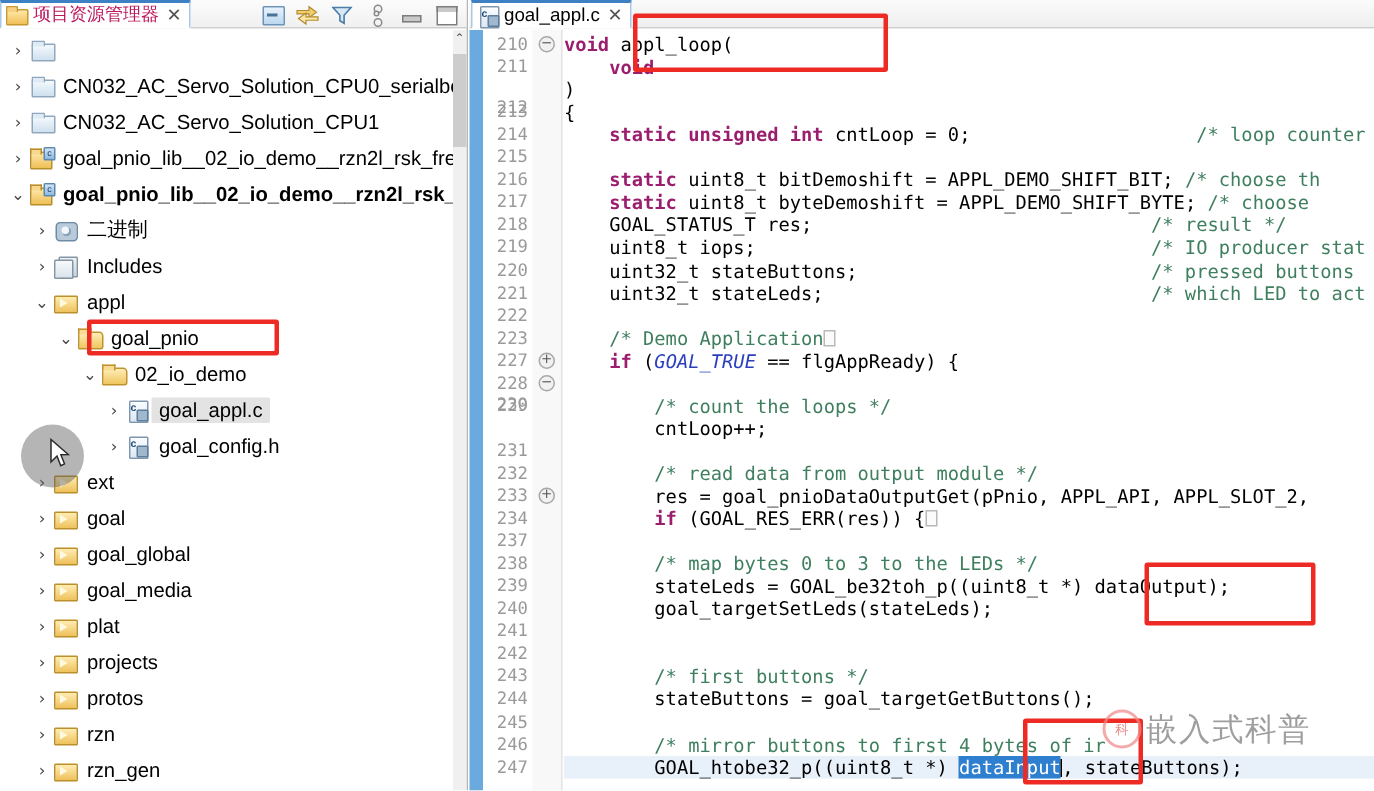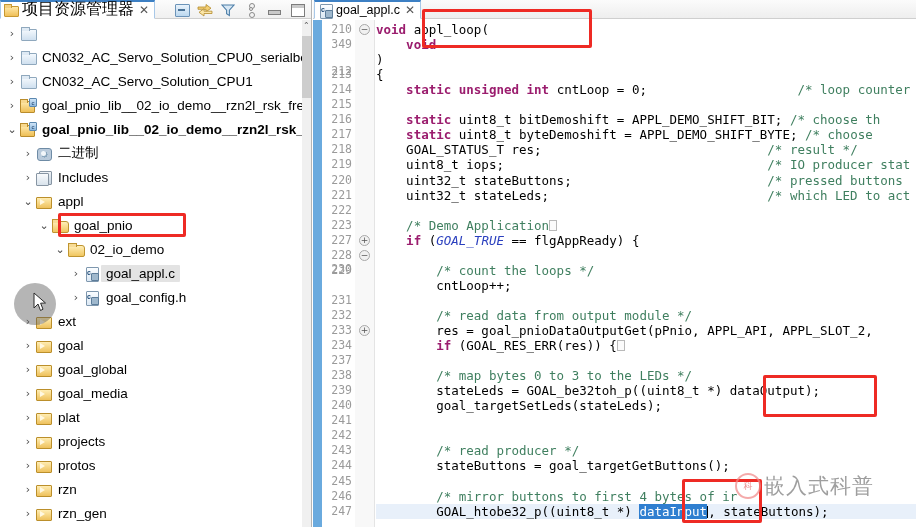--- a/index.html
+++ b/index.html
@@ -48,21 +48,21 @@
     background: linear-gradient(#ffe8a8, #f0c058);
     border: 1px solid #c89830; border-radius: 0 1px 1px 1px;
   }
   .folder-ico::after {
     content: ""; position: absolute; left: 0px; top: 0px;
     width: 6px; height: 3px;
     background: #f5d080; border: 1px solid #c89830;
     border-bottom: none; border-radius: 1px 1px 0 0;
   }
   #panel-title-text {
-    font-size: 16px; color: #000000; white-space: nowrap;
+    font-size: 12px; color: #be185d; white-space: nowrap;
   }
   .tab-close {
     font-size: 12px; color: #555; cursor: pointer;
     padding: 0 1px; line-height: 1;
   }
   #panel-tools {
     margin-left: auto; display: flex; align-items: center;
     gap: 7px; padding-right: 6px;
   }
   .tool-btn { width: 16px; height: 15px; position: relative; cursor: pointer; }
@@ -571,21 +571,21 @@
             <i>c</i>
           </span>
         <span id="editor-tab-label">goal_appl.c</span>
         <span class="tab-close">✕</span>
       </div>
     </div>
 
     <div id="ruler-col"></div>
     <div id="line-col">
         <div class="ln" style="top: 2px;">210</div>
-        <div class="ln" style="top: 17.05px;">349</div>
+        <div class="ln" style="top: 17.05px;">211</div>
         <div class="ln" style="top: 44px;">212</div>
         <div class="ln" style="top: 47.15px;">213</div>
         <div class="ln" style="top: 62.2px;">214</div>
         <div class="ln" style="top: 77.25px;">215</div>
         <div class="ln" style="top: 92.3px;">216</div>
         <div class="ln" style="top: 107.35px;">217</div>
         <div class="ln" style="top: 122.4px;">218</div>
         <div class="ln" style="top: 137.45px;">219</div>
         <div class="ln" style="top: 152.5px;">220</div>
         <div class="ln" style="top: 167.55px;">221</div>
@@ -638,21 +638,21 @@
         <div class="code-line" style="top: 272.9px;"></div>
         <div class="code-line" style="top: 287.95px;"><span class="cmt">        /* read data from output module */</span></div>
         <div class="code-line" style="top: 303px;"><span class="">        res = goal_pnioDataOutputGet(pPnio, APPL_API, APPL_SLOT_2, </span></div>
         <div class="code-line" style="top: 318.05px;"><span class="">        </span><span class="kw">if</span><span class=""> (GOAL_RES_ERR(res)) {</span><span class="brace-ph"></span></div>
         <div class="code-line" style="top: 333.1px;"></div>
         <div class="code-line" style="top: 348.15px;"><span class="cmt">        /* map bytes 0 to 3 to the LEDs */</span></div>
         <div class="code-line" style="top: 363.2px;"><span class="">        stateLeds = GOAL_be32toh_p((uint8_t *) dataOutput);</span></div>
         <div class="code-line" style="top: 378.25px;"><span class="">        goal_targetSetLeds(stateLeds);</span></div>
         <div class="code-line" style="top: 393.3px;"></div>
         <div class="code-line" style="top: 408.35px;"></div>
-        <div class="code-line" style="top: 423.4px;"><span class="cmt">        /* read producer */</span></div>
+        <div class="code-line" style="top: 423.4px;"><span class="cmt">        /* first buttons */</span></div>
         <div class="code-line" style="top: 438.45px;"><span class="">        stateButtons = goal_targetGetButtons();</span></div>
         <div class="code-line" style="top: 453.5px;"></div>
         <div class="code-line" style="top: 468.55px;"><span class="cmt">        /* mirror buttons to first 4 bytes of ir</span></div>
         <div class="code-line cur" style="top: 483.6px;"><span class="">        GOAL_htobe32_p((uint8_t *) </span><span class="sel">dataInput</span><span class="caret"></span><span class="">, stateButtons);</span></div>
       </div>
 
   </div>
 
   <div class="redbox" style="left:58px; top:213px; width:128px; height:24px;"></div>
   <div id="annotation-layer">

